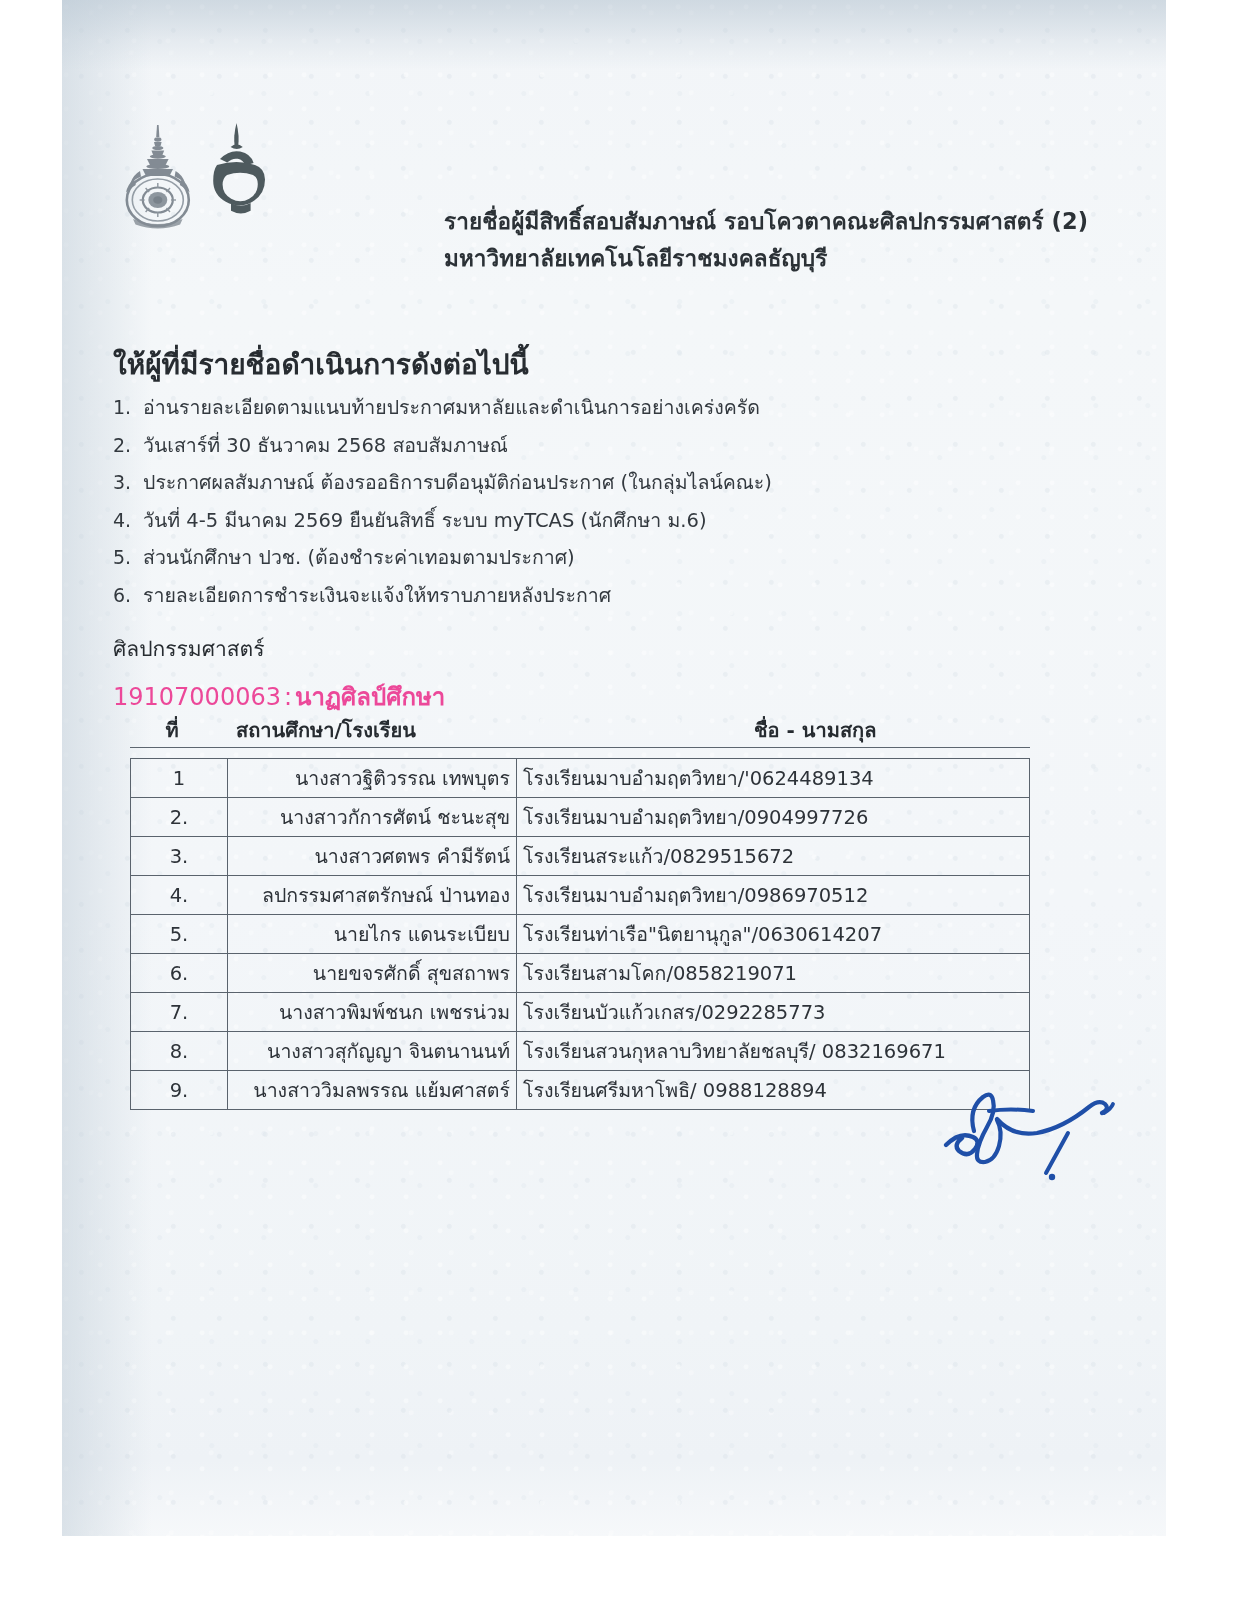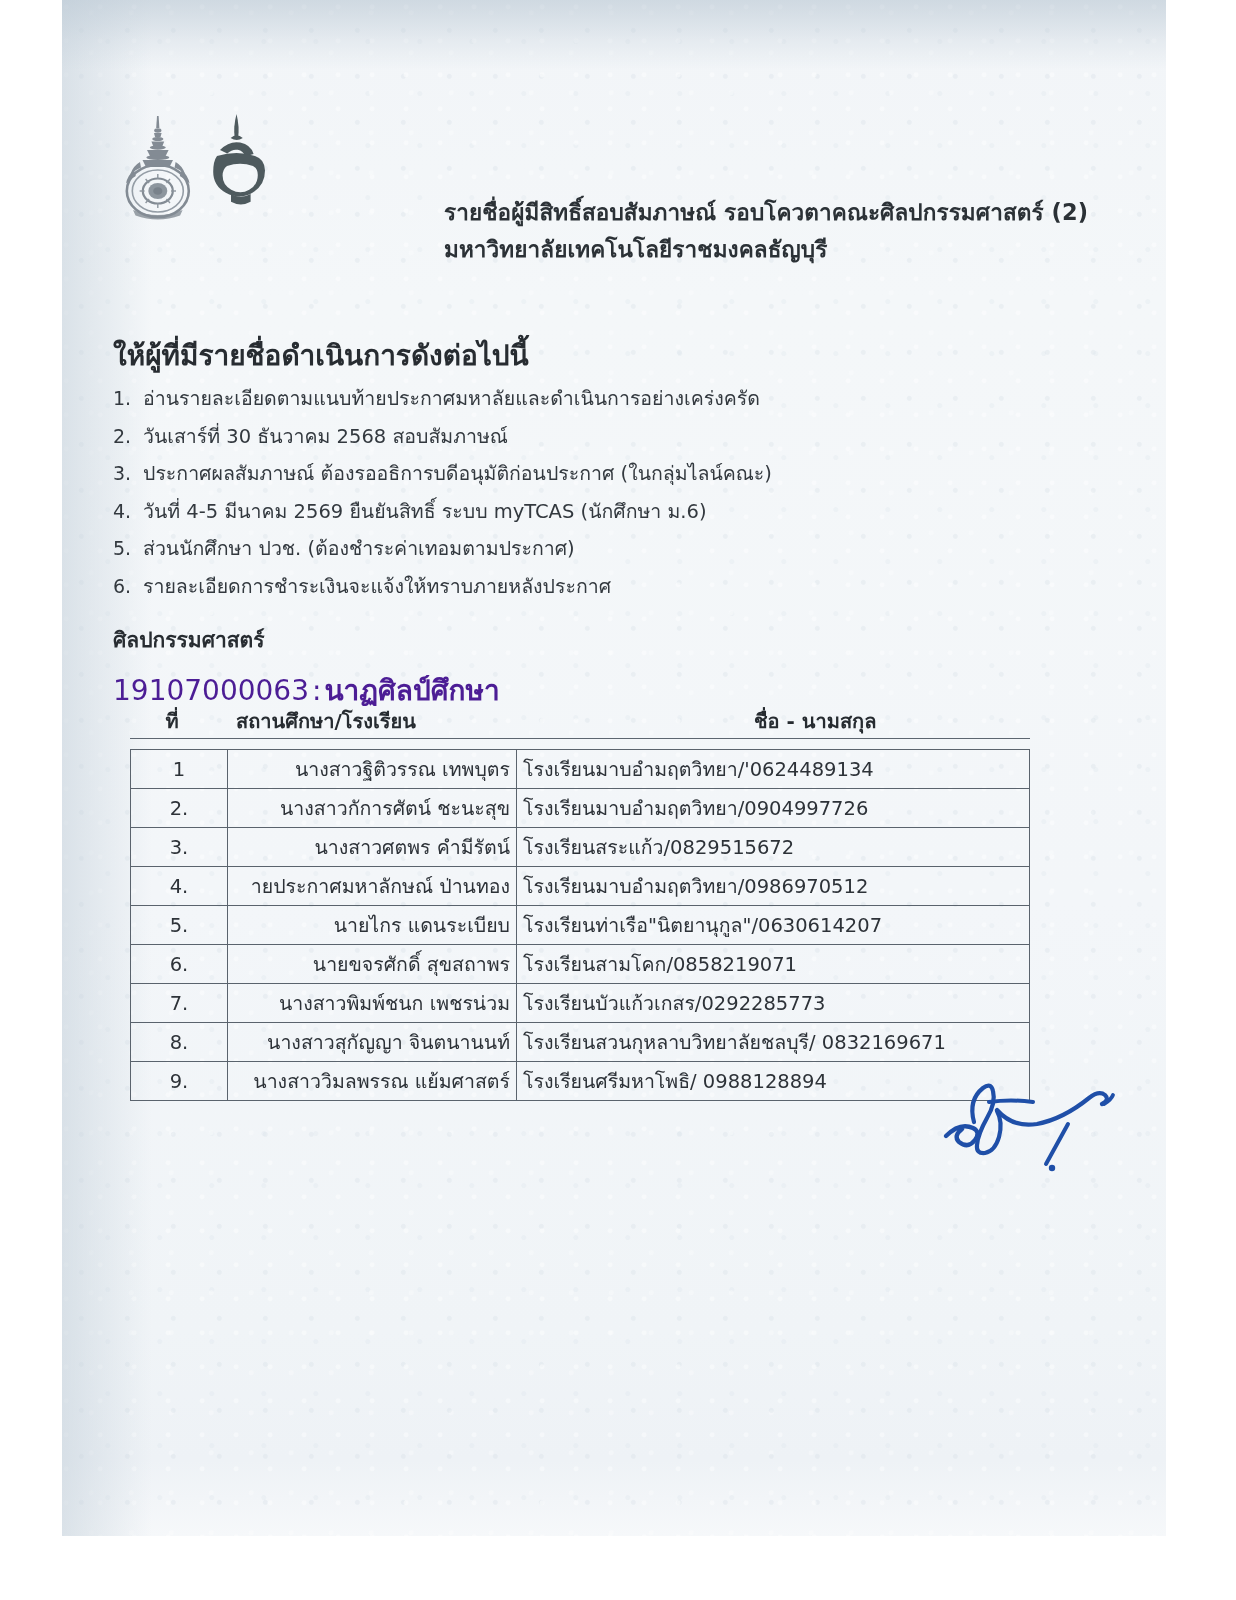--- a/index.html
+++ b/index.html
@@ -57,20 +57,21 @@
     left: 0; right: 0; top: 0; height: 70px;
     background: linear-gradient(180deg, rgba(186,200,212,.55), rgba(186,200,212,0));
     pointer-events: none;
   }
 
   
   #content {
     position: absolute;
     inset: 0;
     color: #2e3338;
+    margin-top: 9px;
   }
 
   
   #logo-block {
     position: absolute;
     left: 113px;
     top: 112px;
     width: 180px;
     height: 118px;
   }
@@ -124,29 +125,29 @@
     font-size: 19px;
   }
   .instr-text { flex: 1 1 auto; }
 
   
   #faculty-name {
     position: absolute;
     left: 113px;
     top: 623px;
     font-size: 21px;
-    font-weight: 700;
+    font-weight: 400;
     color: #272c31;
   }
   #program-line {
     position: absolute;
     left: 113px;
     top: 668px;
-    font-size: 28px;
-    color: #4c1d95;
+    font-size: 24px;
+    color: #ec4899;
   }
   #program-line .prog-code { font-weight: 400; }
   #program-line .prog-sep { font-weight: 400; padding: 0 3px; }
   #program-line .prog-name { font-weight: 700; }
 
   
   #list-table-wrap {
     position: absolute;
     left: 130px;
     top: 706px;
@@ -332,21 +333,21 @@
           <td class="cell-name">นางสาวกัการศัตน์ ชะนะสุข</td>
           <td class="cell-school">โรงเรียนมาบอำมฤตวิทยา/0904997726</td>
         </tr>
         <tr>
           <td class="cell-no">3.</td>
           <td class="cell-name">นางสาวศตพร คำมีรัตน์</td>
           <td class="cell-school">โรงเรียนสระแก้ว/0829515672</td>
         </tr>
         <tr>
           <td class="cell-no">4.</td>
-          <td class="cell-name">ายประกาศมหาลักษณ์ ป่านทอง</td>
+          <td class="cell-name">ลปกรรมศาสตรักษณ์ ป่านทอง</td>
           <td class="cell-school">โรงเรียนมาบอำมฤตวิทยา/0986970512</td>
         </tr>
         <tr>
           <td class="cell-no">5.</td>
           <td class="cell-name">นายไกร แดนระเบียบ</td>
           <td class="cell-school">โรงเรียนท่าเรือ"นิตยานุกูล"/0630614207</td>
         </tr>
         <tr>
           <td class="cell-no">6.</td>
           <td class="cell-name">นายขจรศักดิ์ สุขสถาพร</td>

